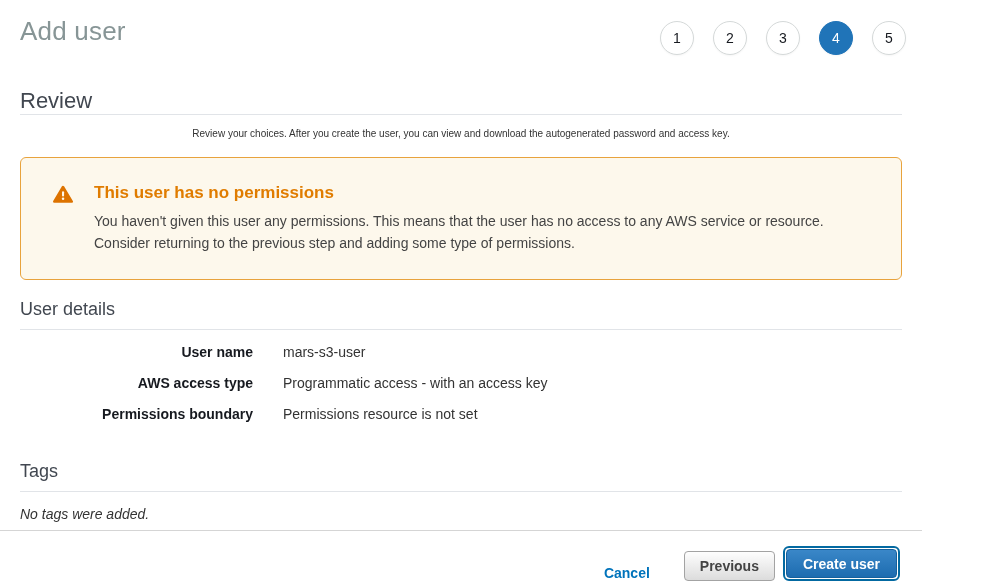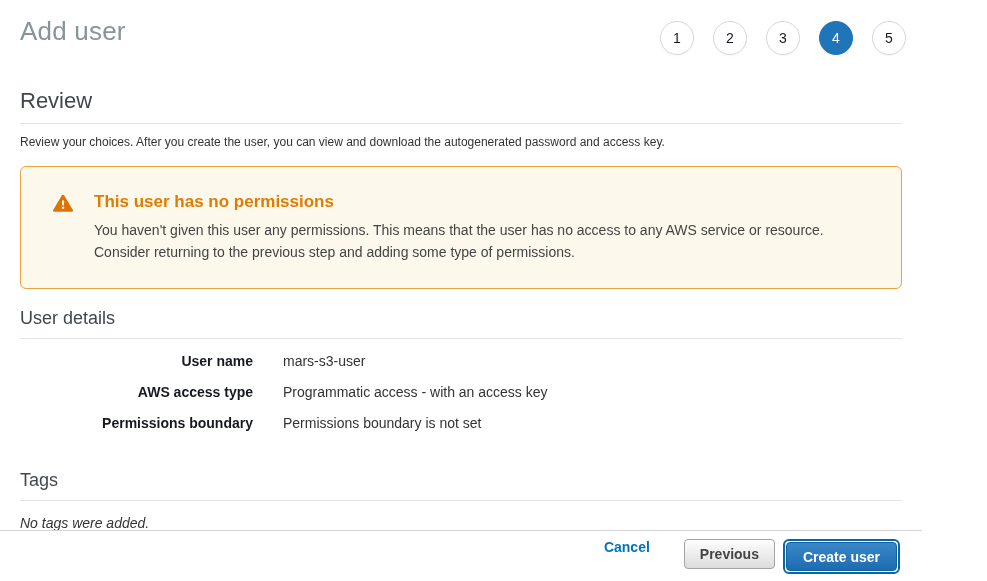--- a/index.html
+++ b/index.html
@@ -42,29 +42,30 @@
     border-color: #2074b8;
     color: #ffffff;
   }
   
   .content { padding: 0 20px; }
   .section-heading {
     font-weight: 400;
     color: #414750;
     border-bottom: 1px solid #e1e4e8;
   }
-  .h-review { font-size: 22px; margin-top: 32px; padding-bottom: 9px; }
+  .h-review { font-size: 22px; margin-top: 32px; }
   .h-sub    { font-size: 18px; padding-bottom: 9px; }
   .h-details { margin-top: 19px; }
   .h-tags    { margin-top: 38px; }
   .review-desc {
-    font-size: 12px;
+    font-size: 10px;
     color: #333333;
     margin-top: 9px;
     line-height: 19px;
+    text-align: center;
   }
   
   .warning-box {
     display: flex;
     margin-top: 14px;
     background: #fdf8ec;
     border: 1px solid #e8a33d;
     border-radius: 6px;
     padding: 25px 36px 24px 32px;
     min-height: 123px;
@@ -95,23 +96,23 @@
     margin-top: 14px;
   }
   
   .footer {
     position: absolute;
     left: 0; right: 0; bottom: 0;
     height: 51px;
     border-top: 1px solid #d5d5d5;
     background: #ffffff;
     display: flex;
-    align-items: flex-start;
+    align-items: flex-end;
     justify-content: flex-end;
-    padding: 8px 22px;
+    padding: 0 22px;
   }
   .cancel-link {
     color: #0073bb;
     font-size: 14px;
     font-weight: bold;
     text-decoration: none;
     margin-right: 34px;
     cursor: pointer;
   }
   .btn-previous {
@@ -186,21 +187,21 @@
       <div class="detail-row">
         <div class="detail-label">User name</div>
         <div class="detail-value">mars-s3-user</div>
       </div>
       <div class="detail-row">
         <div class="detail-label">AWS access type</div>
         <div class="detail-value">Programmatic access - with an access key</div>
       </div>
       <div class="detail-row">
         <div class="detail-label">Permissions boundary</div>
-        <div class="detail-value">Permissions boundary is not set</div>
+        <div class="detail-value">Permissions resource is not set</div>
       </div>
     </div>
 
     <h3 class="section-heading h-sub h-tags">Tags</h3>
     <p class="tags-empty">No tags were added.</p>
 
   </div>
 
   <div class="footer">
     <a class="cancel-link">Cancel</a>

